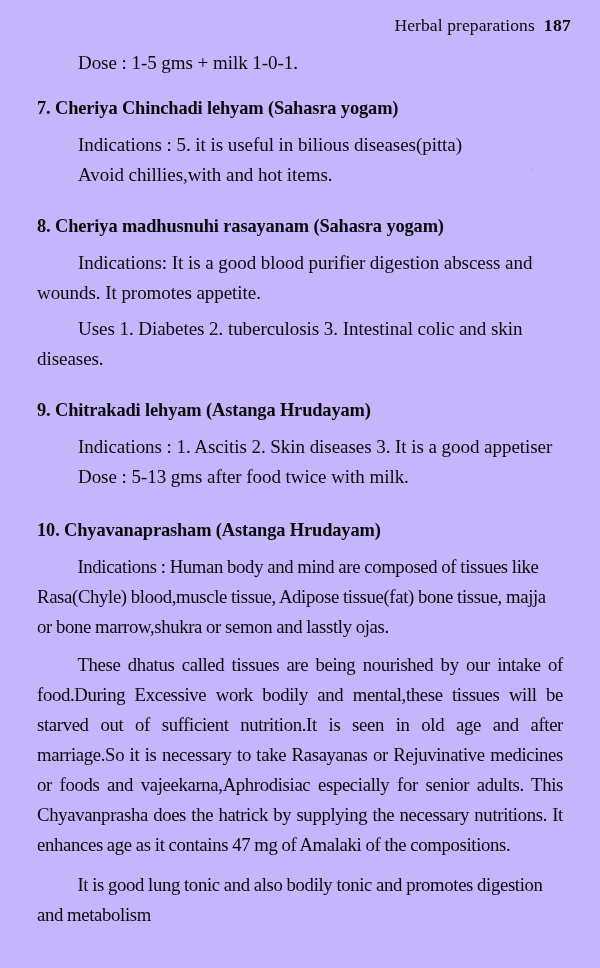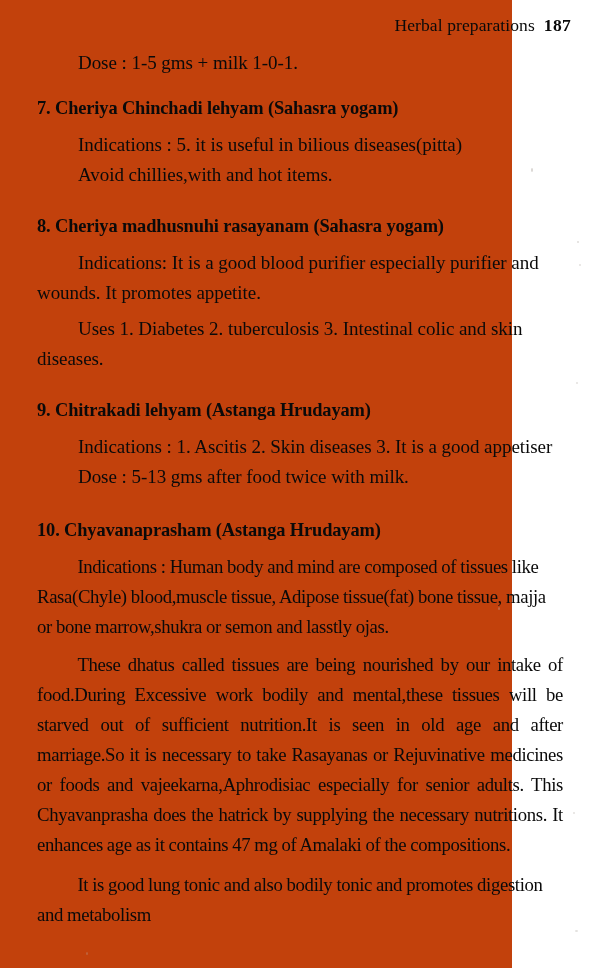--- a/index.html
+++ b/index.html
@@ -12,23 +12,23 @@
     width: 600px;
     height: 968px;
     overflow: hidden;
     font-family: "Liberation Serif", "DejaVu Serif", serif;
     color: #0a0a0a;
     -webkit-font-smoothing: antialiased;
   }
 
   .page {
     position: relative;
-    width: 512px;
+    width: 600px;
     height: 968px;
-    background: #c2410c;
+    background: #c4b5fd;
   }
 
   
   .running-head {
     position: absolute;
     top: 14px;
     left: 37px;
     width: 534px;
     text-align: right;
     font-size: 17.5px;
@@ -124,21 +124,21 @@
 
     <h2 class="heading">7. Cheriya Chinchadi lehyam (Sahasra yogam)</h2>
     <div class="gap-after-h7"></div>
     <p class="para">Indications : 5. it is useful in bilious diseases(pitta)</p>
     <p class="para">Avoid chillies,with and hot items.</p>
 
     <div class="gap-h8"></div>
 
     <h2 class="heading">8. Cheriya madhusnuhi rasayanam (Sahasra yogam)</h2>
     <div class="gap-after-h8"></div>
-    <p class="para">Indications: It is a good blood purifier especially purifier and wounds. It promotes appetite.</p>
+    <p class="para">Indications: It is a good blood purifier digestion abscess and wounds. It promotes appetite.</p>
     <div class="gap-para"></div>
     <p class="para">Uses 1. Diabetes 2. tuberculosis 3. Intestinal colic and skin diseases.</p>
 
     <div class="gap-h9"></div>
 
     <h2 class="heading">9. Chitrakadi lehyam (Astanga Hrudayam)</h2>
     <div class="gap-after-h9"></div>
     <p class="para justify">Indications : 1. Ascitis 2. Skin diseases 3. It is a good appetiser</p>
     <p class="para">Dose : 5-13 gms after food twice with milk.</p>
 

